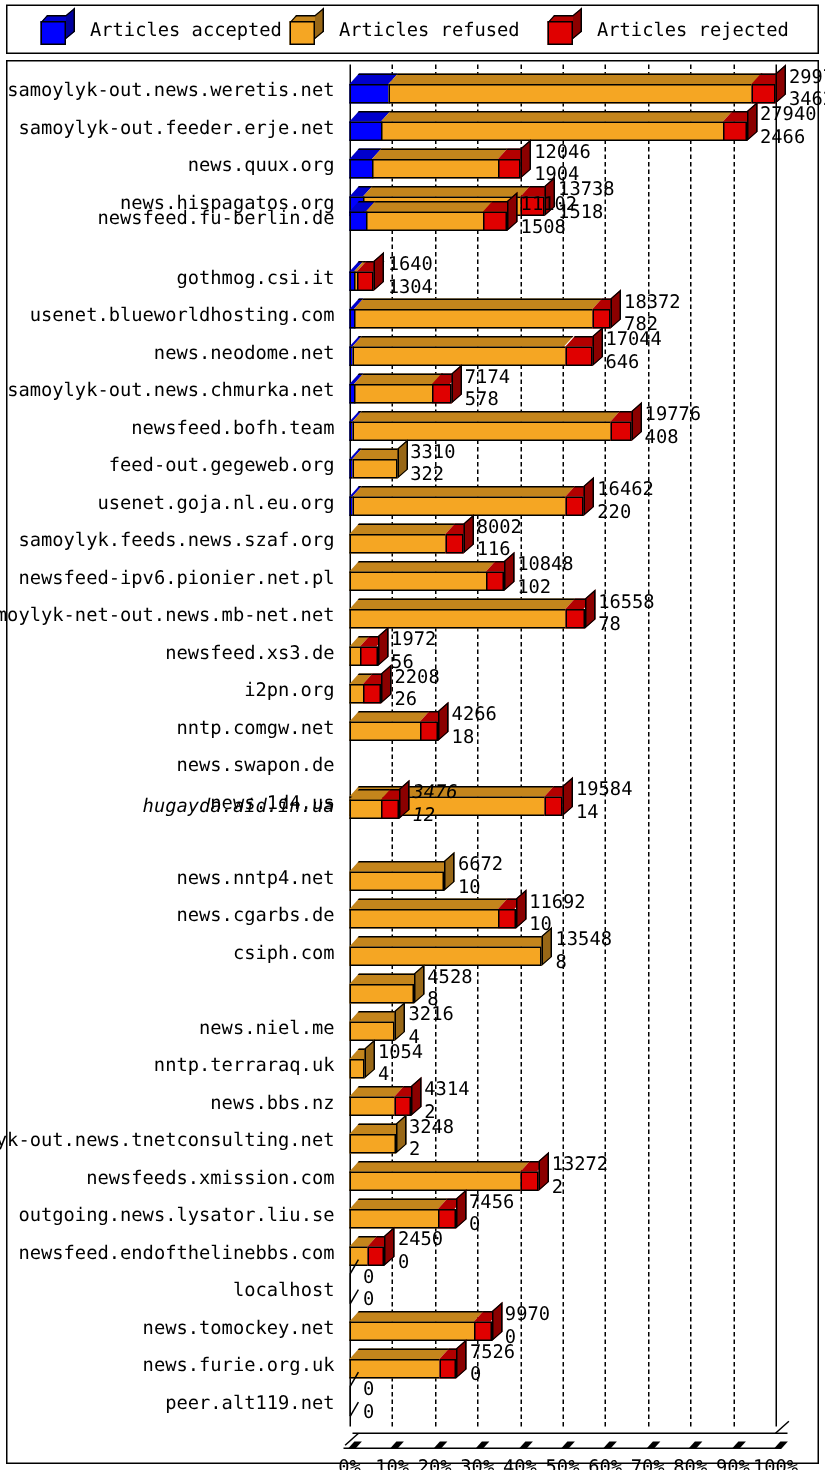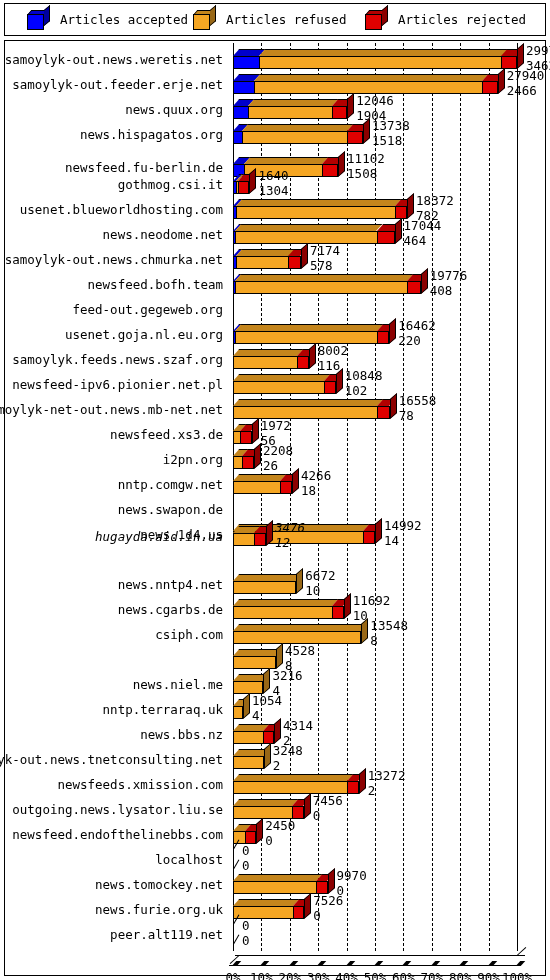--- a/index.html
+++ b/index.html
@@ -308,21 +308,21 @@
               <div class="seg" style="left: 12.804px; width: 105.08px; background: rgb(245, 166, 35);"></div>
               <div class="seg-top" style="left: 117.884px; width: 16.188px; background: rgb(179, 0, 0);"></div>
               <div class="seg last" style="left: 117.884px; width: 16.188px; background: rgb(224, 0, 0);"></div>
               <div class="cap" style="left: 134.072px; background: rgb(139, 0, 0);"></div>
               <div class="values" style="left: 143.072px;">
                 <span class="v1">13738</span>
                 <span class="v2">1518</span>
               </div>
             </div>
           </div>
-          <div class="row" style="top: 114px;">
+          <div class="row" style="top: 91px;">
             <div class="row-label">newsfeed.fu-berlin.de</div>
             <div class="bar-area">
               <div class="seg-top" style="left: 4px; width: 10.792px; background: rgb(0, 0, 204);"></div>
               <div class="seg" style="left: 4px; width: 10.792px; background: rgb(0, 0, 255);"></div>
               <div class="seg-top" style="left: 14.792px; width: 78.384px; background: rgb(196, 133, 28);"></div>
               <div class="seg" style="left: 14.792px; width: 78.384px; background: rgb(245, 166, 35);"></div>
               <div class="seg-top" style="left: 93.176px; width: 15.904px; background: rgb(179, 0, 0);"></div>
               <div class="seg last" style="left: 93.176px; width: 15.904px; background: rgb(224, 0, 0);"></div>
               <div class="cap" style="left: 109.08px; background: rgb(139, 0, 0);"></div>
               <div class="values" style="left: 118.08px;">
@@ -368,21 +368,21 @@
             <div class="bar-area">
               <div class="seg-top" style="left: 4px; width: 2.272px; background: rgb(0, 0, 204);"></div>
               <div class="seg" style="left: 4px; width: 2.272px; background: rgb(0, 0, 255);"></div>
               <div class="seg-top" style="left: 6.272px; width: 141.432px; background: rgb(196, 133, 28);"></div>
               <div class="seg" style="left: 6.272px; width: 141.432px; background: rgb(245, 166, 35);"></div>
               <div class="seg-top" style="left: 147.704px; width: 17.892px; background: rgb(179, 0, 0);"></div>
               <div class="seg last" style="left: 147.704px; width: 17.892px; background: rgb(224, 0, 0);"></div>
               <div class="cap" style="left: 165.596px; background: rgb(139, 0, 0);"></div>
               <div class="values" style="left: 174.596px;">
                 <span class="v1">17044</span>
-                <span class="v2">464</span>
+                <span class="v2">646</span>
               </div>
             </div>
           </div>
           <div class="row" style="top: 206px;">
             <div class="row-label">samoylyk-out.news.chmurka.net</div>
             <div class="bar-area">
               <div class="seg-top" style="left: 4px; width: 2.84px; background: rgb(0, 0, 204);"></div>
               <div class="seg" style="left: 4px; width: 2.84px; background: rgb(0, 0, 255);"></div>
               <div class="seg-top" style="left: 6.84px; width: 52.54px; background: rgb(196, 133, 28);"></div>
               <div class="seg" style="left: 6.84px; width: 52.54px; background: rgb(245, 166, 35);"></div>
@@ -406,20 +406,31 @@
               <div class="seg last" style="left: 177.82px; width: 13.916px; background: rgb(224, 0, 0);"></div>
               <div class="cap" style="left: 191.736px; background: rgb(139, 0, 0);"></div>
               <div class="values" style="left: 200.736px;">
                 <span class="v1">19776</span>
                 <span class="v2">408</span>
               </div>
             </div>
           </div>
           <div class="row" style="top: 256px;">
             <div class="row-label">feed-out.gegeweb.org</div>
+            <div class="bar-area">
+              <div class="seg-top" style="left: 4px; width: 2px; background: rgb(0, 0, 204);"></div>
+              <div class="seg" style="left: 4px; width: 2px; background: rgb(0, 0, 255);"></div>
+              <div class="seg-top" style="left: 6px; width: 29.536px; background: rgb(196, 133, 28);"></div>
+              <div class="seg last" style="left: 6px; width: 29.536px; background: rgb(245, 166, 35);"></div>
+              <div class="cap" style="left: 35.536px; background: rgb(152, 103, 22);"></div>
+              <div class="values" style="left: 44.536px;">
+                <span class="v1">3310</span>
+                <span class="v2">322</span>
+              </div>
+            </div>
           </div>
           <div class="row" style="top: 281px;">
             <div class="row-label">usenet.goja.nl.eu.org</div>
             <div class="bar-area">
               <div class="seg-top" style="left: 4px; width: 2px; background: rgb(0, 0, 204);"></div>
               <div class="seg" style="left: 4px; width: 2px; background: rgb(0, 0, 255);"></div>
               <div class="seg-top" style="left: 6px; width: 142.284px; background: rgb(196, 133, 28);"></div>
               <div class="seg" style="left: 6px; width: 142.284px; background: rgb(245, 166, 35);"></div>
               <div class="seg-top" style="left: 148.284px; width: 11.928px; background: rgb(179, 0, 0);"></div>
               <div class="seg last" style="left: 148.284px; width: 11.928px; background: rgb(224, 0, 0);"></div>
@@ -519,21 +530,21 @@
           </div>
           <div class="row" style="top: 481px;">
             <div class="row-label">news.1d4.us</div>
             <div class="bar-area">
               <div class="seg-top" style="left: 4px; width: 130.356px; background: rgb(196, 133, 28);"></div>
               <div class="seg" style="left: 4px; width: 130.356px; background: rgb(245, 166, 35);"></div>
               <div class="seg-top" style="left: 134.356px; width: 11.644px; background: rgb(179, 0, 0);"></div>
               <div class="seg last" style="left: 134.356px; width: 11.644px; background: rgb(224, 0, 0);"></div>
               <div class="cap" style="left: 146px; background: rgb(139, 0, 0);"></div>
               <div class="values" style="left: 155px;">
-                <span class="v1">14992</span>
+                <span class="v1">19584</span>
                 <span class="v2">14</span>
               </div>
             </div>
           </div>
           <div class="row" style="top: 483px; font-style: italic;">
             <div class="row-label">hugayda.aid.in.ua</div>
             <div class="bar-area">
               <div class="seg-top" style="left: 4px; width: 21.3px; background: rgb(196, 133, 28);"></div>
               <div class="seg" style="left: 4px; width: 21.3px; background: rgb(245, 166, 35);"></div>
               <div class="seg-top" style="left: 25.3px; width: 11.644px; background: rgb(179, 0, 0);"></div>

